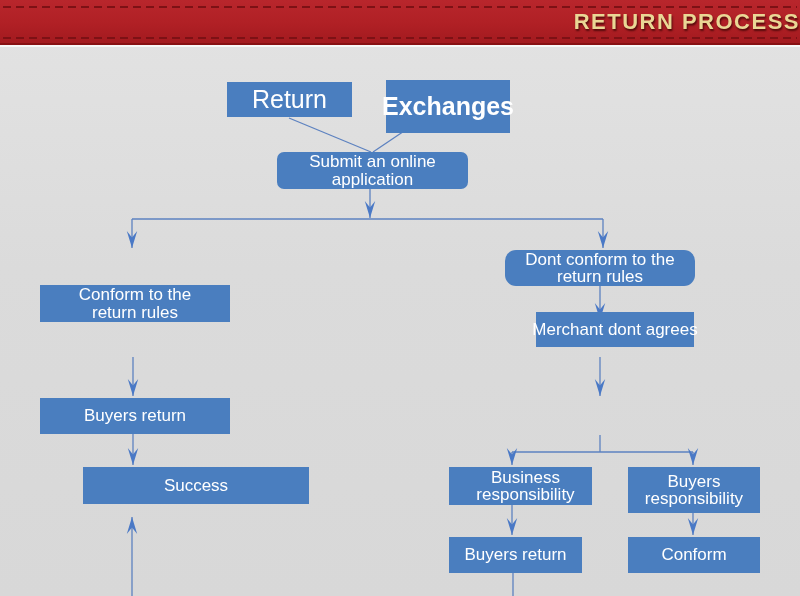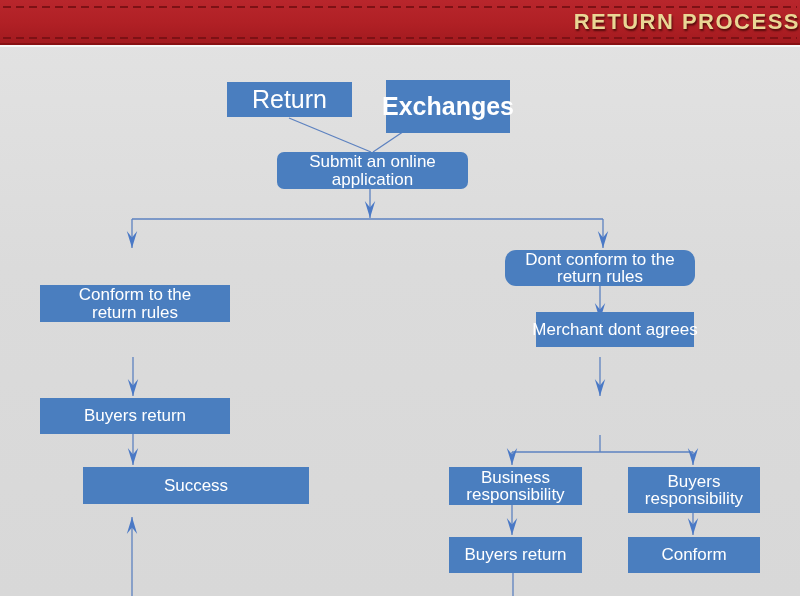--- a/index.html
+++ b/index.html
@@ -126,21 +126,21 @@
       <div class="node big" style="left: 386px; top: 80px; width: 124px; height: 53px; font-weight: bold;">Exchanges</div>
       <div class="node" style="left: 277px; top: 152px; width: 191px; height: 37px; border-radius: 7px;">Submit an online
 application</div>
       <div class="node" style="left: 40px; top: 250px; width: 190px; height: 37px; margin-top: 35px;">Conform to the
 return rules</div>
       <div class="node" style="left: 40px; top: 398px; width: 190px; height: 36px;">Buyers return</div>
       <div class="node" style="left: 40px; top: 467px; width: 226px; height: 37px; margin-left: 43px;">Success</div>
       <div class="node" style="left: 505px; top: 250px; width: 190px; height: 36px; border-radius: 11px;">Dont conform to the
 return rules</div>
       <div class="node" style="left: 505px; top: 312px; width: 158px; height: 35px; margin-left: 31px;">Merchant dont agrees</div>
-      <div class="node" style="left: 449px; top: 467px; width: 133px; height: 38px;">Business
+      <div class="node" style="left: 449px; top: 467px; width: 133px; height: 38px; padding-left: 10px;">Business
 responsibility</div>
       <div class="node" style="left: 628px; top: 467px; width: 132px; height: 46px;">Buyers
 responsibility</div>
       <div class="node" style="left: 449px; top: 537px; width: 133px; height: 36px;">Buyers return</div>
       <div class="node" style="left: 628px; top: 537px; width: 132px; height: 36px;">Conform</div>
     </div>
 
   <header class="banner">
     <div class="stitch stitch-top"></div>
     <h1>RETURN PROCESS</h1>

